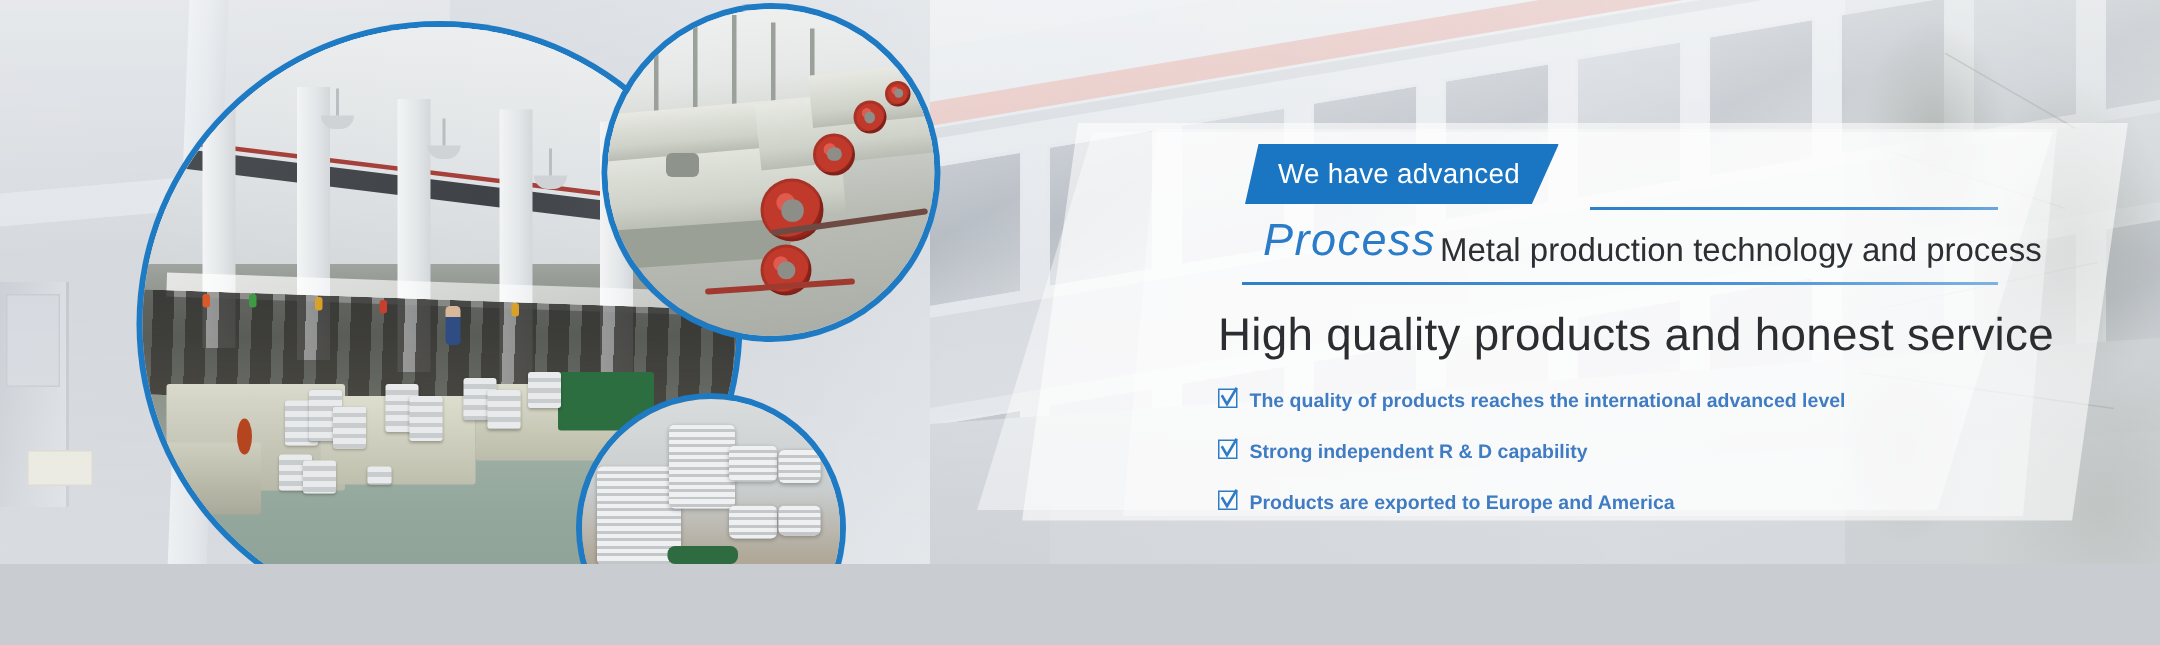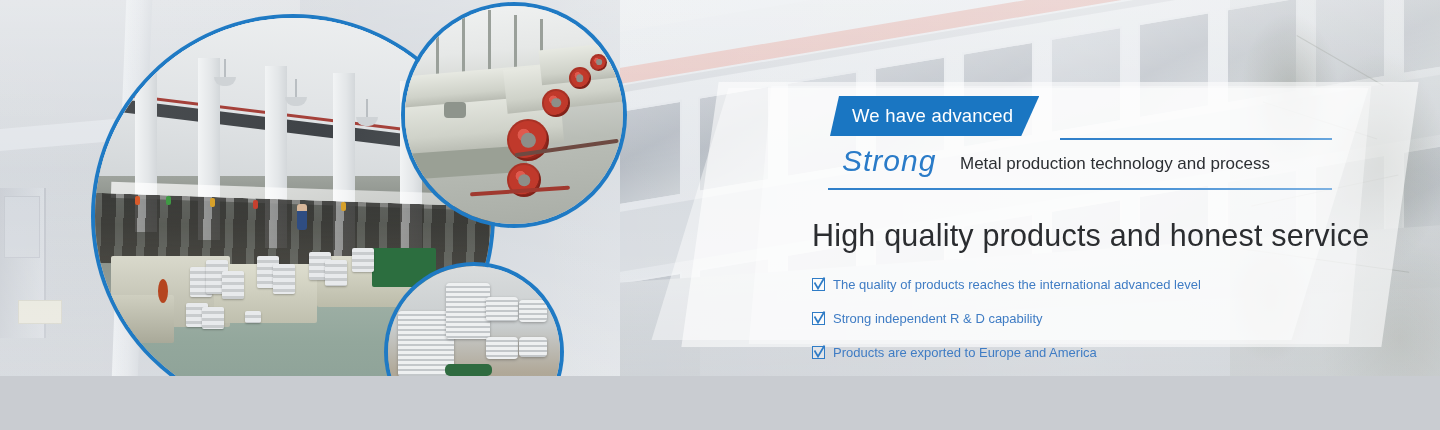--- a/index.html
+++ b/index.html
@@ -144,28 +144,28 @@
     clip-path:polygon(9px 0,100% 0,calc(100% - 18px) 100%,0 100%);}
   .kw{position:absolute;left:252px;top:-1px;
     color:#2a7bc8;font-size:30px;font-style:italic;font-weight:400;letter-spacing:1px;
     white-space:nowrap;}
   .ul-1{position:absolute;left:248px;top:46px;width:272px;height:2px;
     background:linear-gradient(90deg,#2f7fc9,#3f8ed4 70%,#6aa7de);}
 
   .row-proc{position:relative;height:46px;margin-top:6px;}
   .kw2{position:absolute;left:30px;top:-4px;
     color:#2a7bc8;font-size:30px;font-style:italic;font-weight:400;letter-spacing:1px;white-space:nowrap;}
-  .sub{position:absolute;left:148px;top:6px;color:#2c2f33;font-size:17px;white-space:nowrap;}
+  .sub{position:absolute;left:148px;top:6px;color:#2c2f33;font-size:22px;white-space:nowrap;}
   .ul-2{position:absolute;left:16px;top:40px;width:504px;height:2px;
     background:linear-gradient(90deg,#2f7fc9,#4a93d6 65%,#7fb2e2);}
 
-  .headline{margin-top:24px;color:#2b2d30;font-size:30.5px;letter-spacing:.2px;white-space:nowrap;}
+  .headline{margin-top:12px;color:#2b2d30;font-size:30.5px;letter-spacing:.2px;white-space:nowrap;}
 
   .bullets{margin-top:18px;}
-  .bullet{display:flex;align-items:center;height:27px;margin-bottom:7px;}
+  .bullet{display:flex;align-items:flex-start;height:27px;margin-bottom:7px;font-weight:bold;}
   .cbx{width:13px;height:13px;border:1.6px solid #2f7cc6;box-sizing:border-box;
     position:relative;flex:0 0 auto;margin-right:8px;background:rgba(255,255,255,.35);}
   .cbx svg{position:absolute;left:-1px;top:-3px;}
   .btxt{color:#3f7cc4;font-size:13px;white-space:nowrap;}
 </style>
 </head>
 <body>
 
 <div class="banner">
 
@@ -331,21 +331,21 @@
   <div class="panel-c"></div>
 
   <div class="content">
 
     <div class="row-tech">
       <div class="tag">We have advanced</div>
       <div class="ul-1"></div>
     </div>
 
     <div class="row-proc">
-      <div class="kw2">Strong</div>
+      <div class="kw2">Process</div>
       <div class="sub">Metal production technology and process</div>
       <div class="ul-2"></div>
     </div>
 
     <div class="headline">High quality products and honest service</div>
 
     <div class="bullets">
       <div class="bullet">
         <span class="cbx">
           <svg width="16" height="17" viewBox="0 0 16 17">

